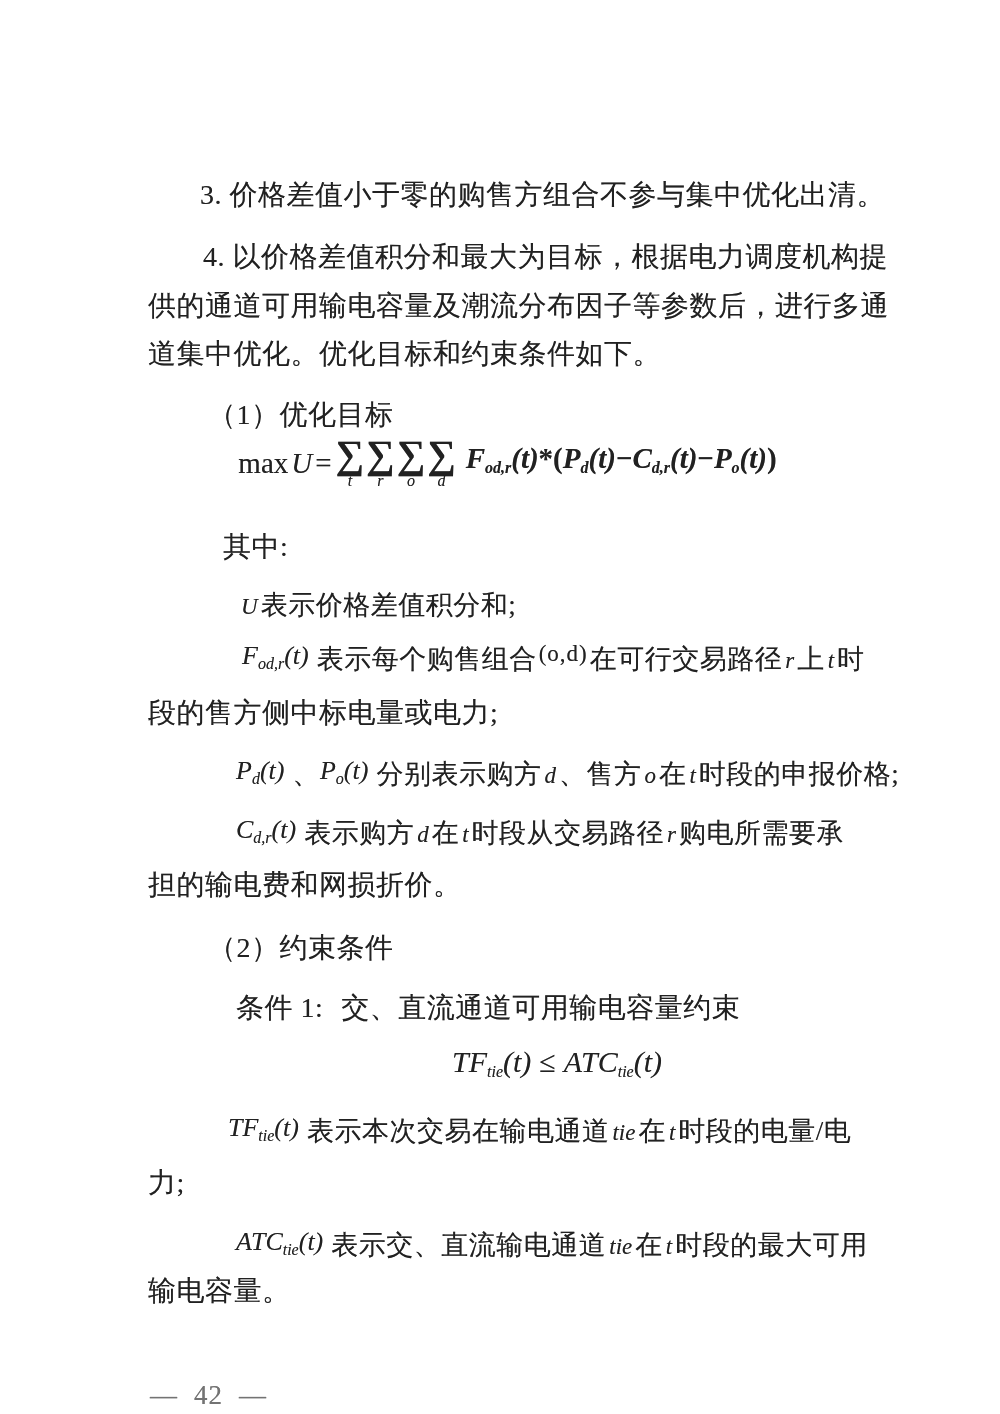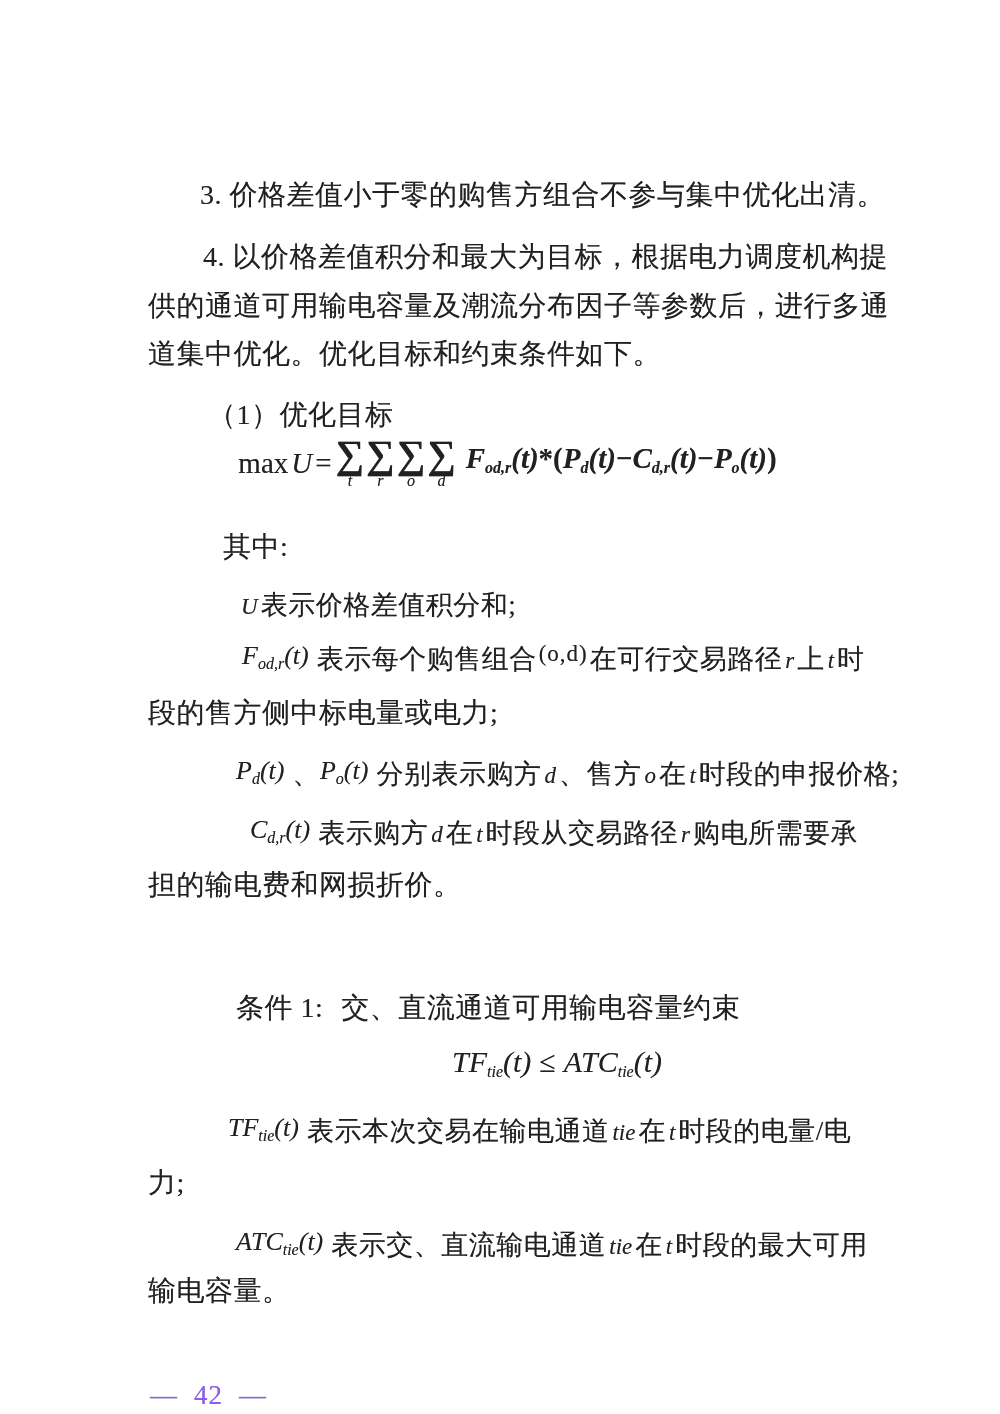--- a/index.html
+++ b/index.html
@@ -22,21 +22,21 @@
   .formula{left:0;width:1000px;display:flex;justify-content:center;align-items:center;font-size:29px;letter-spacing:0;padding-left:6px;}
   .formula .op{margin:0 3px;}
   .sum{display:inline-flex;flex-direction:column;align-items:center;margin:0 1px;}
   .sigma{font-size:40px;line-height:36px;font-weight:600;font-style:normal;}
   .sumidx{font-size:16px;font-style:italic;line-height:15px;}
   .term{margin-left:9px;font-weight:bold;}
   
   .formula2{font-size:30px;letter-spacing:0;}
   .formula2 .le{margin:0 8px;font-style:normal;}
   .gap-after{margin-right:18px;}
-  .footer{font-size:27px;letter-spacing:1px;color:#8b5cf6;}
+  .footer{font-size:27px;letter-spacing:1px;color:#737373;}
   .footer .num{margin:0 16px;}
 </style>
 </head>
 <body>
 
 <div class="page">
 
   <div class="row" style="left:200px;top:136px">3. 价格差值小于零的购售方组合不参与集中优化出清。</div>
 
   <div class="row" style="left:203px;top:198px">4. 以价格差值积分和最大为目标，根据电力调度机构提</div>
@@ -76,25 +76,26 @@
 
   <div class="row def" style="left:242px;top:600px">
     <span class="lead"><span class="mi">F</span><span class="sb">od,r</span><span class="mi">(t)</span></span><span>表示每个购售组合</span><span class="sup-pair">(o,d)</span><span>在可行交易路径</span><span class="mv">r</span><span>上</span><span class="mv">t</span><span>时</span>
   </div>
   <div class="row" style="left:148px;top:654px">段的售方侧中标电量或电力;</div>
 
   <div class="row def" style="left:236px;top:715px">
     <span class="lead"><span class="mi">P</span><span class="sb">d</span><span class="mi">(t)</span></span><span>、</span><span class="lead"><span class="mi">P</span><span class="sb">o</span><span class="mi">(t)</span></span><span>分别表示购方</span><span class="mv">d</span><span>、售方</span><span class="mv">o</span><span>在</span><span class="mv">t</span><span>时段的申报价格;</span>
   </div>
 
-  <div class="row def" style="left:250px;top:774px">
+  <div class="row def" style="left:236px;top:774px">
     <span class="lead"><span class="mi">C</span><span class="sb">d,r</span><span class="mi">(t)</span></span><span>表示购方</span><span class="mv">d</span><span>在</span><span class="mv">t</span><span>时段从交易路径</span><span class="mv">r</span><span>购电所需要承</span>
   </div>
   <div class="row" style="left:148px;top:826px">担的输电费和网损折价。</div>
 
+  <div class="row" style="left:208px;top:889px">（2）约束条件</div>
 
   <div class="row" style="left:236px;top:949px">
     <span class="gap-after">条件 1:</span><span>交、直流通道可用输电容量约束</span>
   </div>
 
   <div class="row formula2" style="left:452px;top:1003px">
     <span class="mi">TF</span><span class="sb">tie</span><span class="mi">(t)</span><span class="le">≤</span><span class="mi">ATC</span><span class="sb">tie</span><span class="mi">(t)</span>
   </div>
 
   <div class="row def" style="left:228px;top:1072px">

